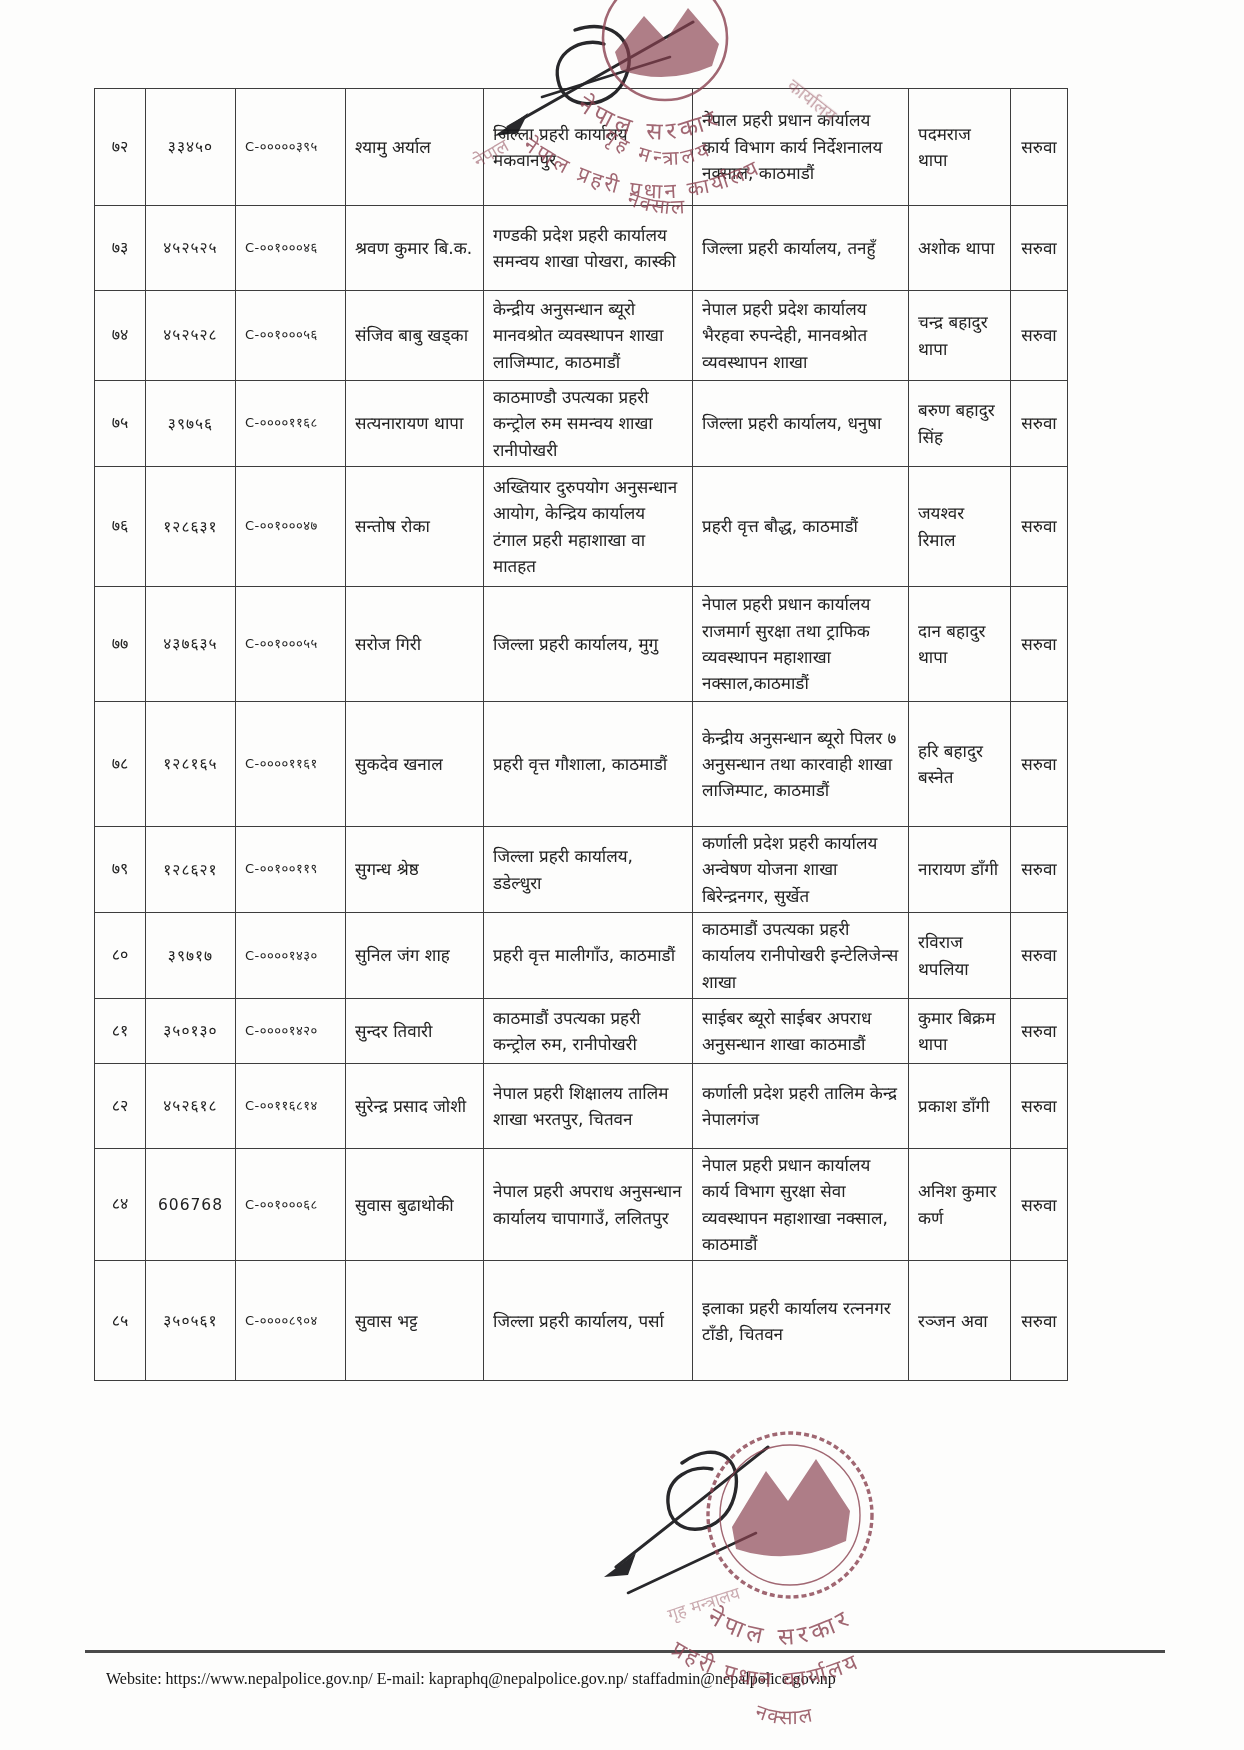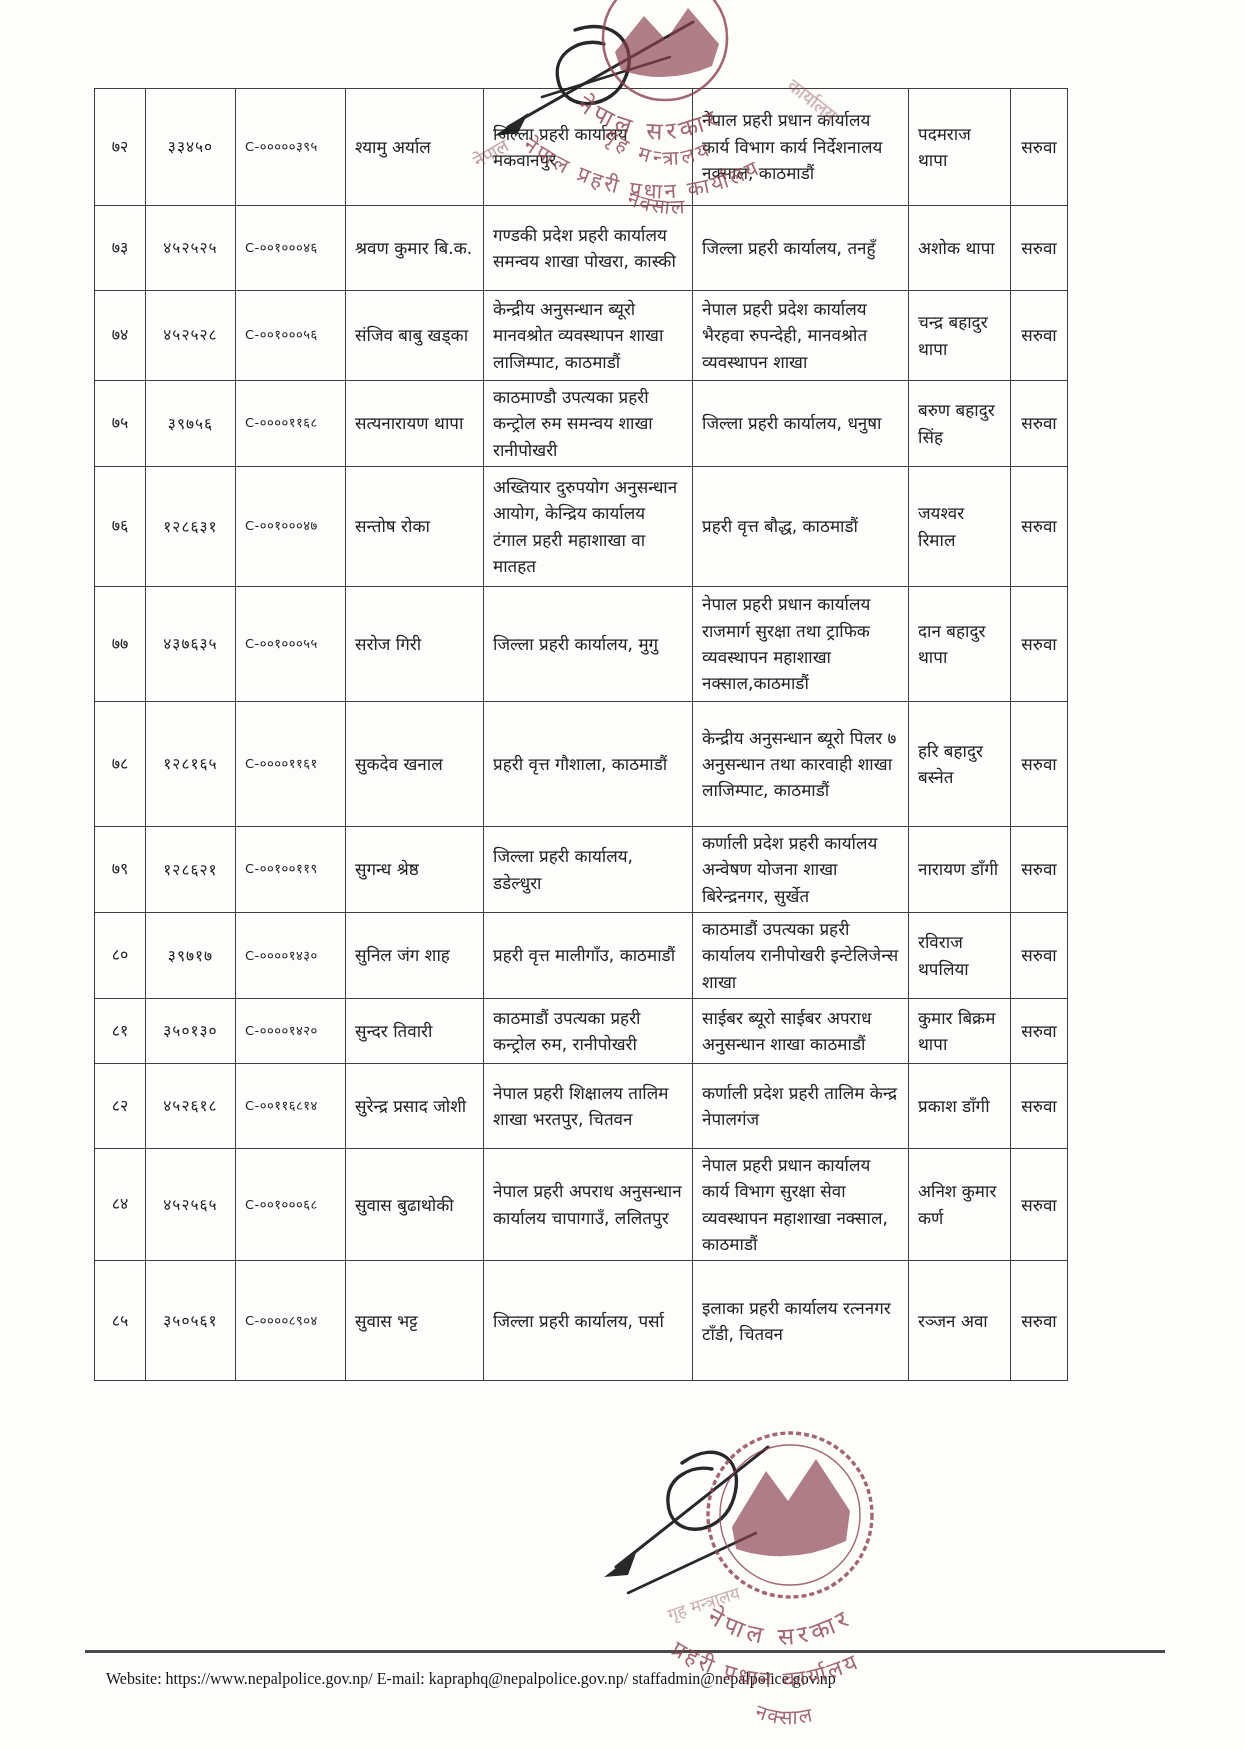--- a/index.html
+++ b/index.html
@@ -192,21 +192,21 @@
       <td class="c-badge">४५२६१८</td>
       <td class="c-cid">C-००११६८१४</td>
       <td class="c-name">सुरेन्द्र प्रसाद जोशी</td>
       <td class="c-from">नेपाल प्रहरी शिक्षालय तालिम शाखा भरतपुर, चितवन</td>
       <td class="c-to">कर्णाली प्रदेश प्रहरी तालिम केन्द्र नेपालगंज</td>
       <td class="c-by">प्रकाश डाँगी</td>
       <td class="c-action">सरुवा</td>
     </tr>
         <tr>
       <td class="c-sn">८४</td>
-      <td class="c-badge">४५२५६५</td>
+      <td class="c-badge">606768</td>
       <td class="c-cid">C-००१०००६८</td>
       <td class="c-name">सुवास बुढाथोकी</td>
       <td class="c-from">नेपाल प्रहरी अपराध अनुसन्धान कार्यालय चापागाउँ, ललितपुर</td>
       <td class="c-to">नेपाल प्रहरी प्रधान कार्यालय कार्य  विभाग सुरक्षा सेवा व्यवस्थापन महाशाखा नक्साल, काठमाडौं</td>
       <td class="c-by">अनिश कुमार कर्ण</td>
       <td class="c-action">सरुवा</td>
     </tr>
         <tr>
       <td class="c-sn">८५</td>
       <td class="c-badge">३५०५६१</td>

